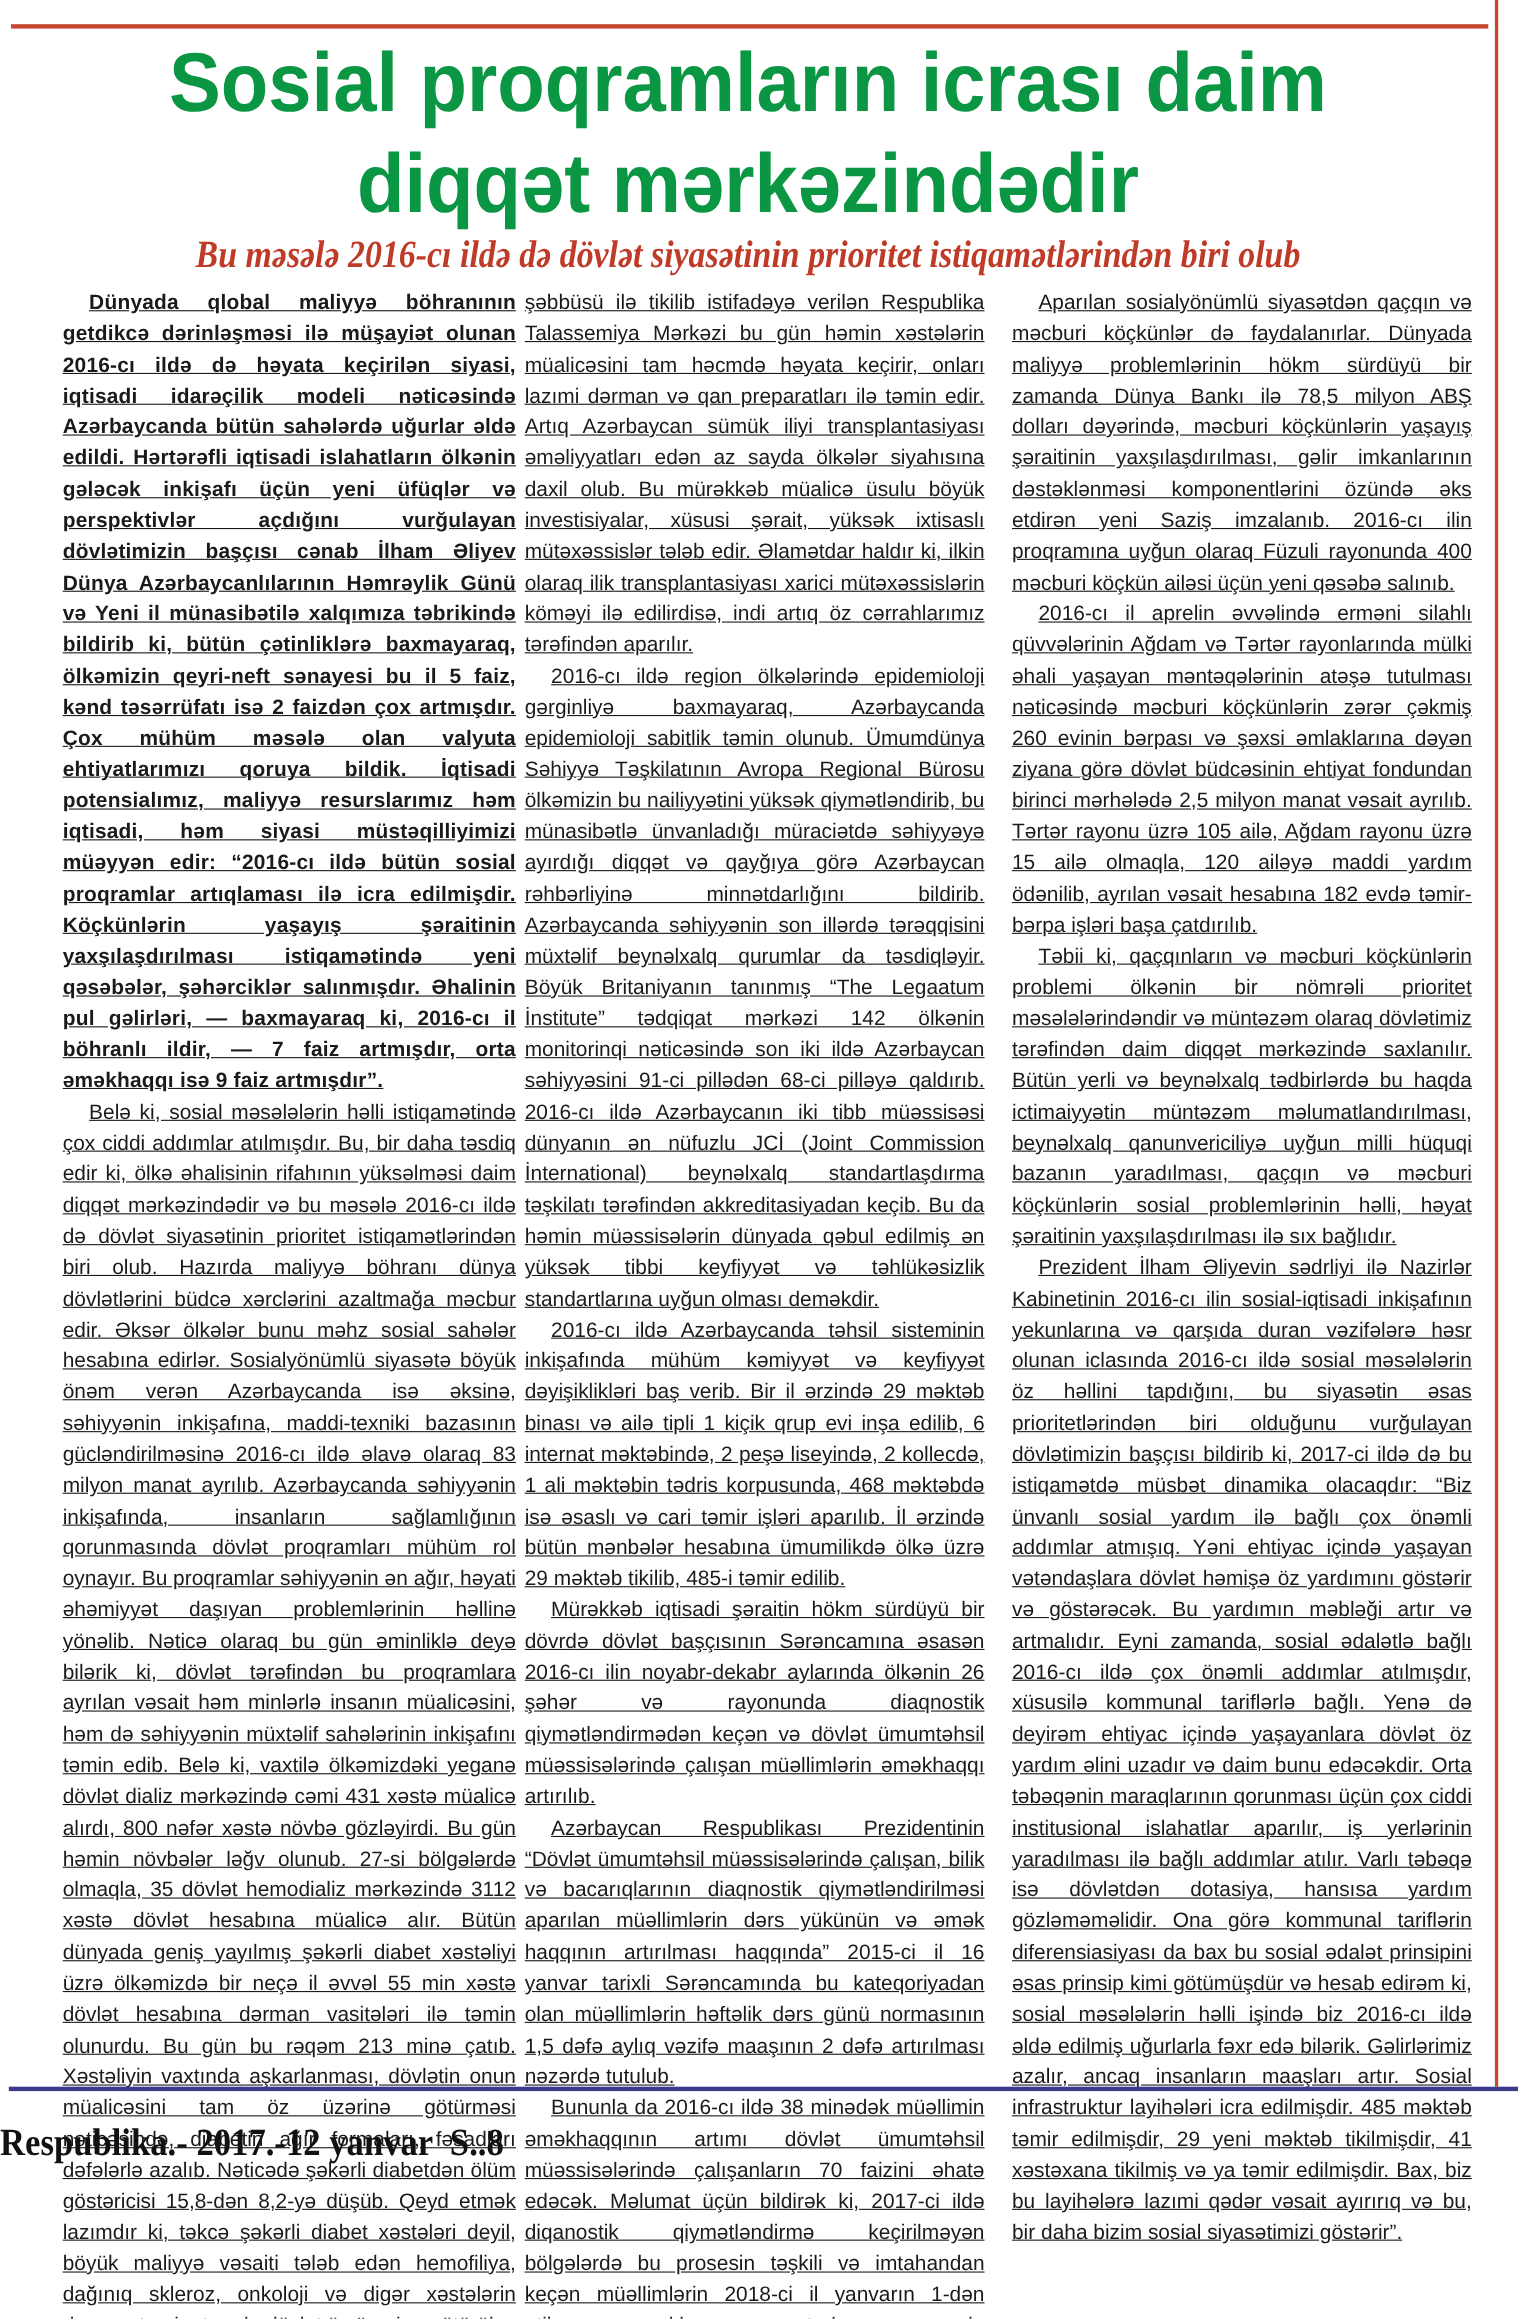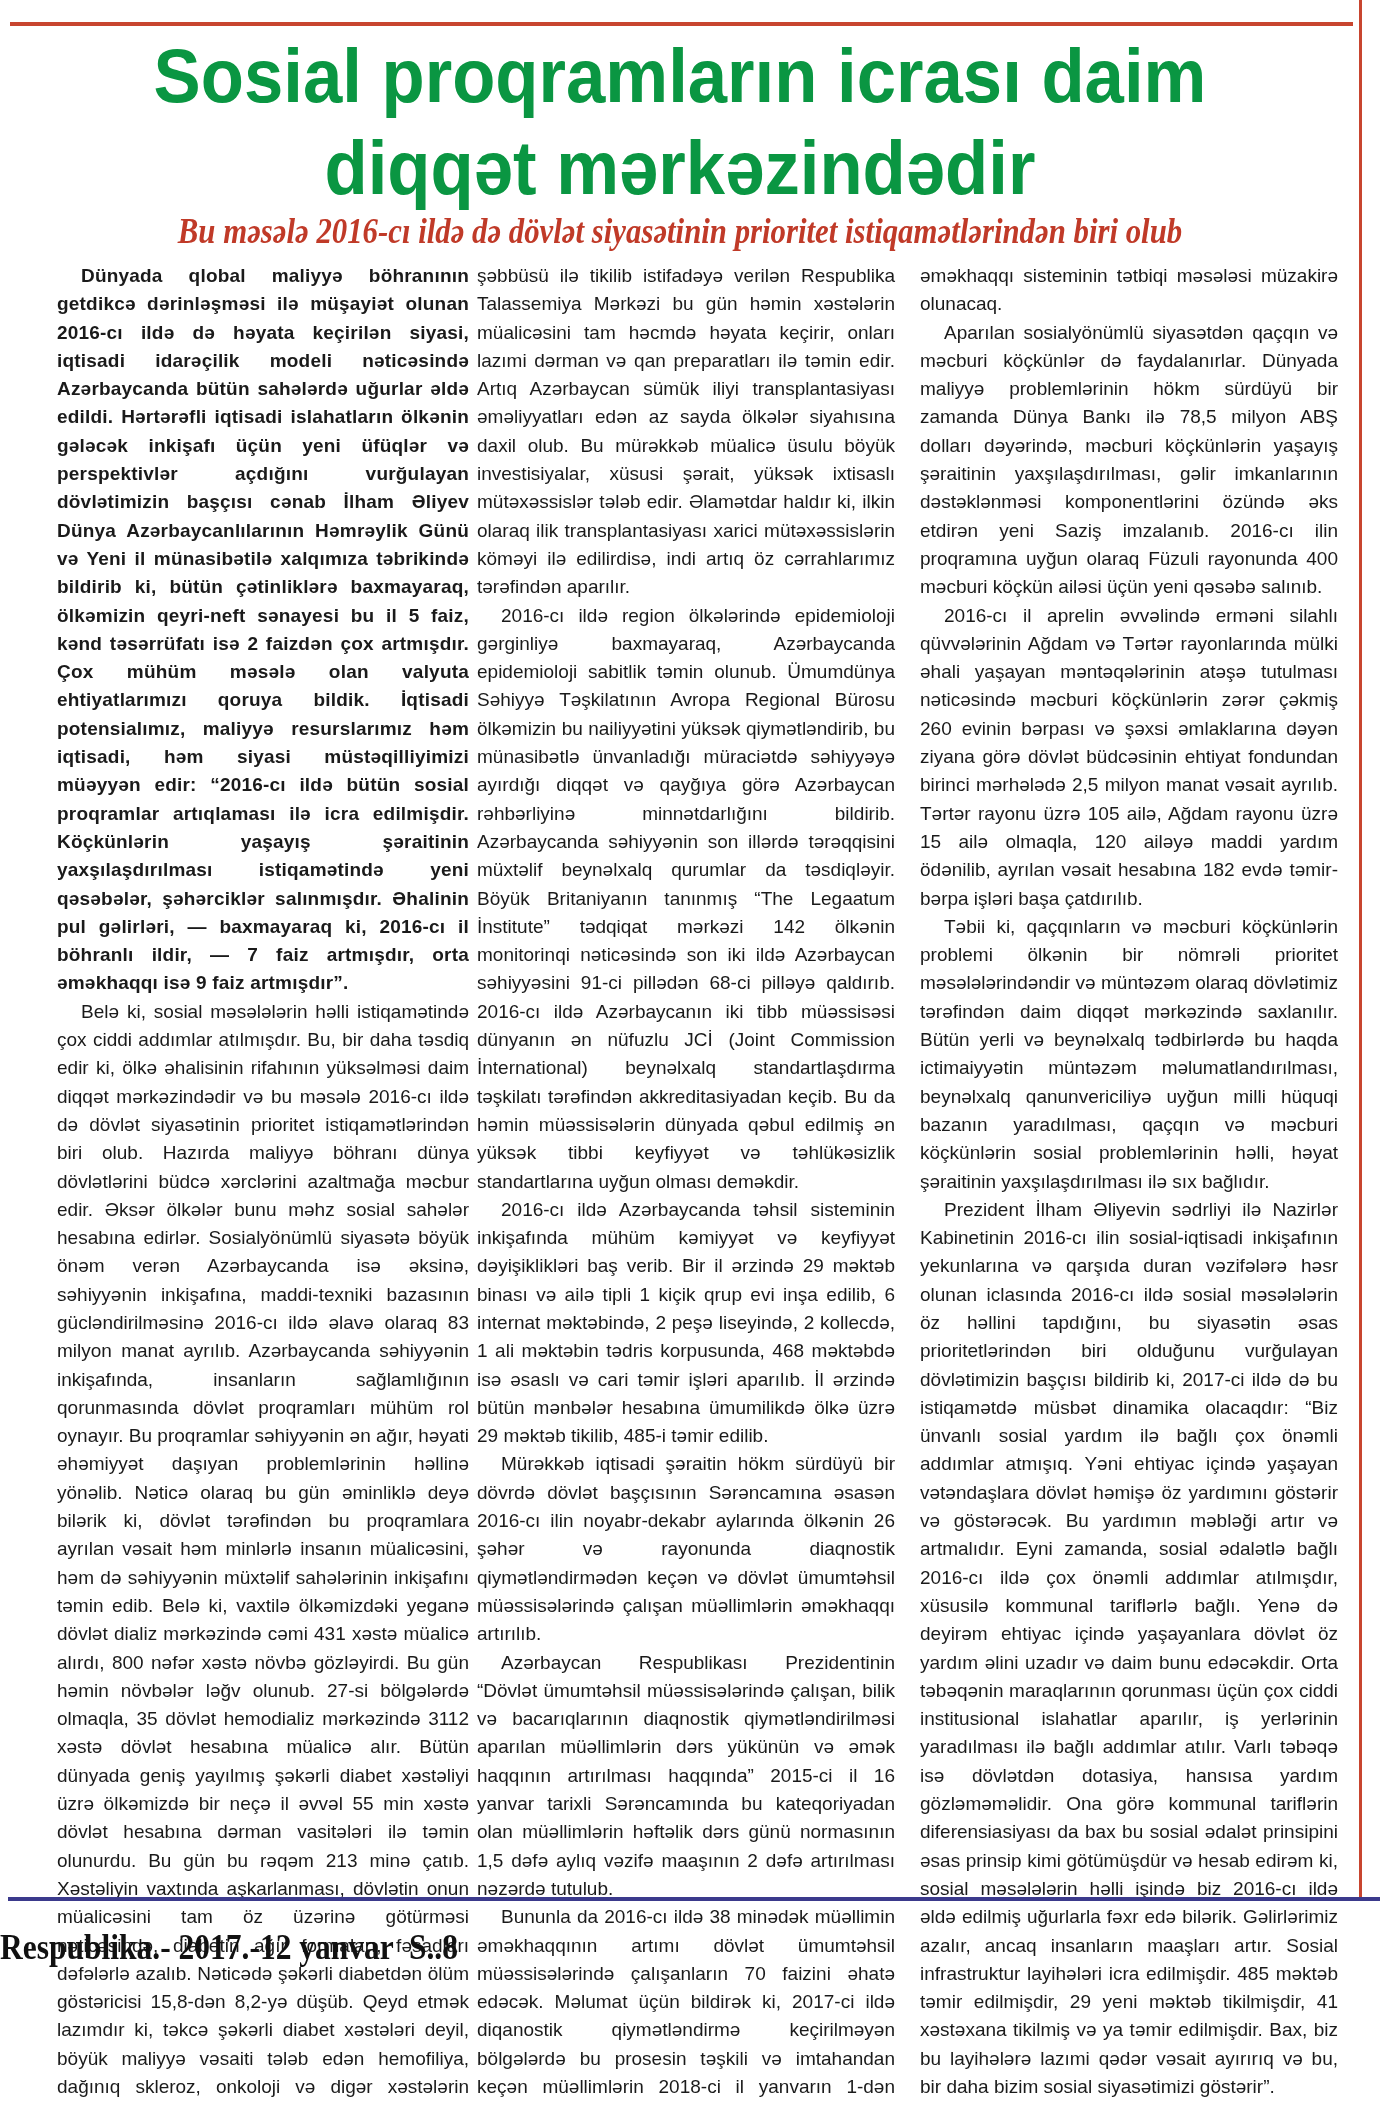--- a/index.html
+++ b/index.html
@@ -20,21 +20,21 @@
     transform: scaleX(0.88); transform-origin: center top;
   }
   .col {
     position: absolute; top: 262px;
     font-family: "Liberation Sans", sans-serif; font-size: 19px; line-height: 28.3px;
     color: #1a1a1a; text-align: justify; hyphens: manual;
   }
   .col1 { left: 57px; width: 412px; }
   .col2 { left: 477px; width: 418px; }
   .col3 { left: 920px; width: 418px; }
-  .col p { margin: 0; text-indent: 24px; }
+  .col p { margin: 0; text-indent: 24px; text-decoration: underline; }
   .col p.cont { text-indent: 0; }
   .lead { font-weight: bold; letter-spacing: 0.2px; }
   .footer {
     position: absolute; left: 0; top: 1928px;
     font-family: "Liberation Serif", serif; font-weight: bold; font-size: 35px; color: #111;
     transform: scaleX(0.9); transform-origin: left top; white-space: pre;
   }
 </style>
 </head>
 <body>
@@ -58,21 +58,20 @@
 <div class="col col2">
   <p class="cont">şəbbüsü ilə tikilib istifadəyə verilən Respublika Talassemiya Mərkəzi bu gün həmin xəstələrin müalicəsini tam həcmdə həyata keçirir, onları lazımi dərman və qan preparatları ilə təmin edir. Artıq Azərbaycan sümük iliyi transplantasiyası əməliyyatları edən az sayda ölkələr siyahısına daxil olub. Bu mürəkkəb müalicə üsulu böyük investisiyalar, xüsusi şərait, yüksək ixtisaslı mütəxəssislər tələb edir. Əlamətdar haldır ki, ilkin olaraq ilik transplantasiyası xarici mütəxəssislərin köməyi ilə edilirdisə, indi artıq öz cərrahlarımız tərəfindən aparılır.</p>
   <p>2016-cı ildə region ölkələrində epidemioloji gərginliyə baxmayaraq, Azərbaycanda epidemioloji sabitlik təmin olunub. Ümumdünya Səhiyyə Təşkilatının Avropa Regional Bürosu ölkəmizin bu nailiyyətini yüksək qiymətləndirib, bu münasibətlə ünvanladığı müraciətdə səhiyyəyə ayırdığı diqqət və qayğıya görə Azərbaycan rəhbərliyinə minnətdarlığını bildirib. Azərbaycanda səhiyyənin son illərdə tərəqqisini müxtəlif beynəlxalq qurumlar da təsdiqləyir. Böyük Britaniyanın tanınmış “The Legaatum İnstitute” tədqiqat mərkəzi 142 ölkənin monitorinqi nəticəsində son iki ildə Azərbaycan səhiyyəsini 91-ci pillədən 68-ci pilləyə qaldırıb. 2016-cı ildə Azərbaycanın iki tibb müəssisəsi dünyanın ən nüfuzlu JCİ (Joint Commission İnternational) beynəlxalq standartlaşdırma təşkilatı tərəfindən akkreditasiyadan keçib. Bu da həmin müəssisələrin dünyada qəbul edilmiş ən yüksək tibbi keyfiyyət və təhlükəsizlik standartlarına uyğun olması deməkdir.</p>
   <p>2016-cı ildə Azərbaycanda təhsil sisteminin inkişafında mühüm kəmiyyət və keyfiyyət dəyişiklikləri baş verib. Bir il ərzində 29 məktəb binası və ailə tipli 1 kiçik qrup evi inşa edilib, 6 internat məktəbində, 2 peşə liseyində, 2 kollecdə, 1 ali məktəbin tədris korpusunda, 468 məktəbdə isə əsaslı və cari təmir işləri aparılıb. İl ərzində bütün mənbələr hesabına ümumilikdə ölkə üzrə 29 məktəb tikilib, 485-i təmir edilib.</p>
   <p>Mürəkkəb iqtisadi şəraitin hökm sürdüyü bir dövrdə dövlət başçısının Sərəncamına əsasən 2016-cı ilin noyabr-dekabr aylarında ölkənin 26 şəhər və rayonunda diaqnostik qiymətləndirmədən keçən və dövlət ümumtəhsil müəssisələrində çalışan müəllimlərin əməkhaqqı artırılıb.</p>
   <p>Azərbaycan Respublikası Prezidentinin “Dövlət ümumtəhsil müəssisələrində çalışan, bilik və bacarıqlarının diaqnostik qiymətləndirilməsi aparılan müəllimlərin dərs yükünün və əmək haqqının artırılması haqqında” 2015-ci il 16 yanvar tarixli Sərəncamında bu kateqoriyadan olan müəllimlərin həftəlik dərs günü normasının 1,5 dəfə aylıq vəzifə maaşının 2 dəfə artırılması nəzərdə tutulub.</p>
   <p>Bununla da 2016-cı ildə 38 minədək müəllimin əməkhaqqının artımı dövlət ümumtəhsil müəssisələrində çalışanların 70 faizini əhatə edəcək. Məlumat üçün bildirək ki, 2017-ci ildə diqanostik qiymətləndirmə keçirilməyən bölgələrdə bu prosesin təşkili və imtahandan keçən müəllimlərin 2018-ci il yanvarın 1-dən etibarən əməkhaqqının artırılması nəzərdə tutulur. Bu islahat başa çatandan sonra müəllimlərin peşə nailiyyətlərinə, iş təcrübəsinə və bir sıra digər meyarlara əsaslanan diferensiallaşdırılmış</p>
 </div>
 
 <div class="col col3">
-  <p class="cont">əməkhaqqı sisteminin tətbiqi məsələsi müzakirə olunacaq.</p>
   <p>Aparılan sosialyönümlü siyasətdən qaçqın və məcburi köçkünlər də faydalanırlar. Dünyada maliyyə problemlərinin hökm sürdüyü bir zamanda Dünya Bankı ilə 78,5 milyon ABŞ dolları dəyərində, məcburi köçkünlərin yaşayış şəraitinin yaxşılaşdırılması, gəlir imkanlarının dəstəklənməsi komponentlərini özündə əks etdirən yeni Saziş imzalanıb. 2016-cı ilin proqramına uyğun olaraq Füzuli rayonunda 400 məcburi köçkün ailəsi üçün yeni qəsəbə salınıb.</p>
   <p>2016-cı il aprelin əvvəlində erməni silahlı qüvvələrinin Ağdam və Tərtər rayonlarında mülki əhali yaşayan məntəqələrinin atəşə tutulması nəticəsində məcburi köçkünlərin zərər çəkmiş 260 evinin bərpası və şəxsi əmlaklarına dəyən ziyana görə dövlət büdcəsinin ehtiyat fondundan birinci mərhələdə 2,5 milyon manat vəsait ayrılıb. Tərtər rayonu üzrə 105 ailə, Ağdam rayonu üzrə 15 ailə olmaqla, 120 ailəyə maddi yardım ödənilib, ayrılan vəsait hesabına 182 evdə təmir-bərpa işləri başa çatdırılıb.</p>
   <p>Təbii ki, qaçqınların və məcburi köçkünlərin problemi ölkənin bir nömrəli prioritet məsələlərindəndir və müntəzəm olaraq dövlətimiz tərəfindən daim diqqət mərkəzində saxlanılır. Bütün yerli və beynəlxalq tədbirlərdə bu haqda ictimaiyyətin müntəzəm məlumatlandırılması, beynəlxalq qanunvericiliyə uyğun milli hüquqi bazanın yaradılması, qaçqın və məcburi köçkünlərin sosial problemlərinin həlli, həyat şəraitinin yaxşılaşdırılması ilə sıx bağlıdır.</p>
   <p>Prezident İlham Əliyevin sədrliyi ilə Nazirlər Kabinetinin 2016-cı ilin sosial-iqtisadi inkişafının yekunlarına və qarşıda duran vəzifələrə həsr olunan iclasında 2016-cı ildə sosial məsələlərin öz həllini tapdığını, bu siyasətin əsas prioritetlərindən biri olduğunu vurğulayan dövlətimizin başçısı bildirib ki, 2017-ci ildə də bu istiqamətdə müsbət dinamika olacaqdır: “Biz ünvanlı sosial yardım ilə bağlı çox önəmli addımlar atmışıq. Yəni ehtiyac içində yaşayan vətəndaşlara dövlət həmişə öz yardımını göstərir və göstərəcək. Bu yardımın məbləği artır və artmalıdır. Eyni zamanda, sosial ədalətlə bağlı 2016-cı ildə çox önəmli addımlar atılmışdır, xüsusilə kommunal tariflərlə bağlı. Yenə də deyirəm ehtiyac içində yaşayanlara dövlət öz yardım əlini uzadır və daim bunu edəcəkdir. Orta təbəqənin maraqlarının qorunması üçün çox ciddi institusional islahatlar aparılır, iş yerlərinin yaradılması ilə bağlı addımlar atılır. Varlı təbəqə isə dövlətdən dotasiya, hansısa yardım gözləməməlidir. Ona görə kommunal tariflərin diferensiasiyası da bax bu sosial ədalət prinsipini əsas prinsip kimi götümüşdür və hesab edirəm ki, sosial məsələlərin həlli işində biz 2016-cı ildə əldə edilmiş uğurlarla fəxr edə bilərik. Gəlirlərimiz azalır, ancaq insanların maaşları artır. Sosial infrastruktur layihələri icra edilmişdir. 485 məktəb təmir edilmişdir, 29 yeni məktəb tikilmişdir, 41 xəstəxana tikilmiş və ya təmir edilmişdir. Bax, biz bu layihələrə lazımi qədər vəsait ayırırıq və bu, bir daha bizim sosial siyasətimizi göstərir”.</p>
 
 </div>
 
 <div class="bottom-rule"></div>
 
 <div class="footer">Respublika.- 2017.-12 yanvar  S..8</div>

